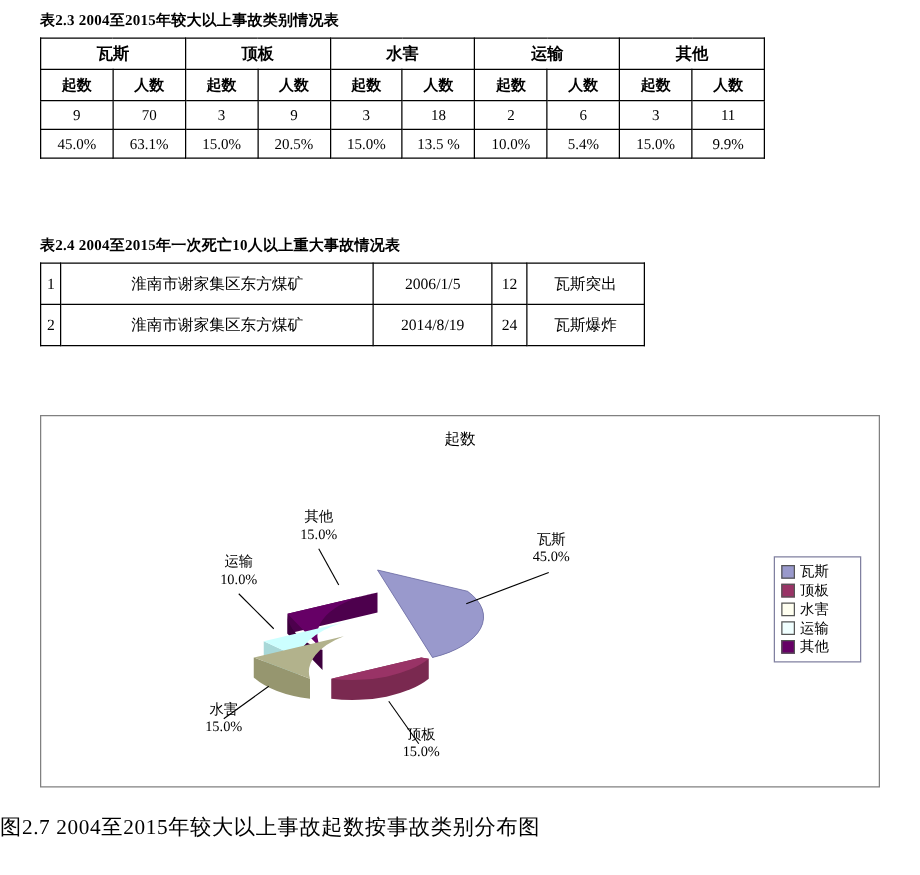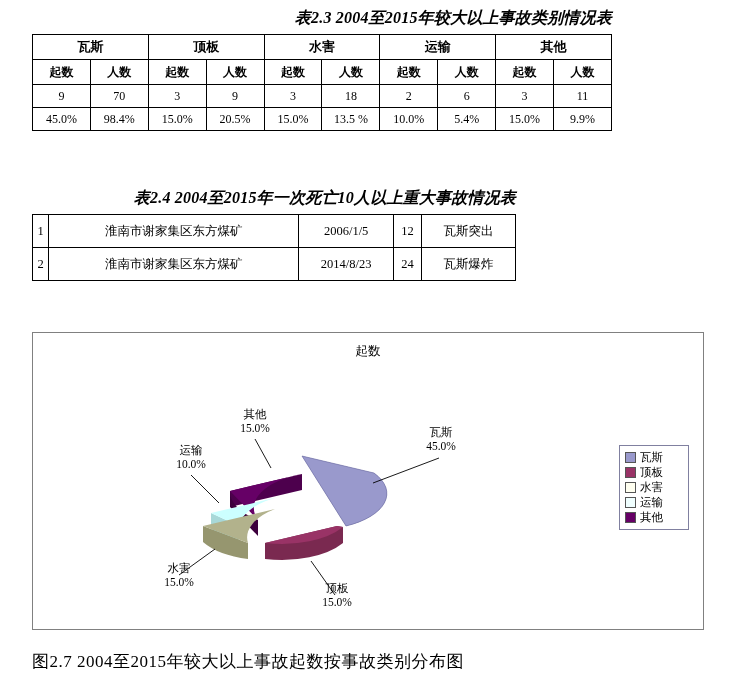--- a/index.html
+++ b/index.html
@@ -17,27 +17,26 @@
   }
 
   
   .t23-wrap {
     position: absolute;
     left: 32px;
     top: 8px;
     width: 580px;
   }
   .tbl-caption {
-    text-align: right;
-    font-size: 16px;
+    text-align: left;
+    font-size: 12px;
     font-weight: bold;
     font-family: "Liberation Serif", serif;
     margin-bottom: 5px;
     letter-spacing: 0.2px;
-    font-style: italic;
   }
   table.doc {
     border-collapse: collapse;
     width: 100%;
     font-family: "Liberation Serif", serif;
     font-size: 12px;
   }
   table.doc td, table.doc th {
     border: 1px solid #000;
     text-align: center;
@@ -145,21 +144,21 @@
     font-family: "Liberation Serif", serif;
     text-align: center;
     line-height: 1.25;
     white-space: nowrap;
   }
   .lbl .l2 { display: block; }
 
   
   .fig-caption {
     position: absolute;
-    left: 32px;
+    left: 0;
     top: 650px;
     font-family: "Liberation Serif", serif;
     font-size: 17px;
     letter-spacing: 0.5px;
   }
 </style>
 </head>
 <body>
 
 <div class="t23-wrap">
@@ -192,21 +191,21 @@
         <td class="num">9</td>
         <td class="num">3</td>
         <td class="num">18</td>
         <td class="num">2</td>
         <td class="num">6</td>
         <td class="num">3</td>
         <td class="num">11</td>
       </tr>
       <tr>
         <td class="pctv">45.0%</td>
-        <td class="pctv">98.4%</td>
+        <td class="pctv">63.1%</td>
         <td class="pctv">15.0%</td>
         <td class="pctv">20.5%</td>
         <td class="pctv">15.0%</td>
         <td class="pctv">13.5 %</td>
         <td class="pctv">10.0%</td>
         <td class="pctv">5.4%</td>
         <td class="pctv">15.0%</td>
         <td class="pctv">9.9%</td>
       </tr>
     </tbody>
@@ -220,21 +219,21 @@
       <tr>
         <td>1</td>
         <td>淮南市谢家集区东方煤矿</td>
         <td>2006/1/5</td>
         <td>12</td>
         <td>瓦斯突出</td>
       </tr>
       <tr>
         <td>2</td>
         <td>淮南市谢家集区东方煤矿</td>
-        <td>2014/8/23</td>
+        <td>2014/8/19</td>
         <td>24</td>
         <td>瓦斯爆炸</td>
       </tr>
     </tbody>
   </table>
 </div>
 
 <div class="chart-box">
   <div class="chart-title">起数</div>
 

